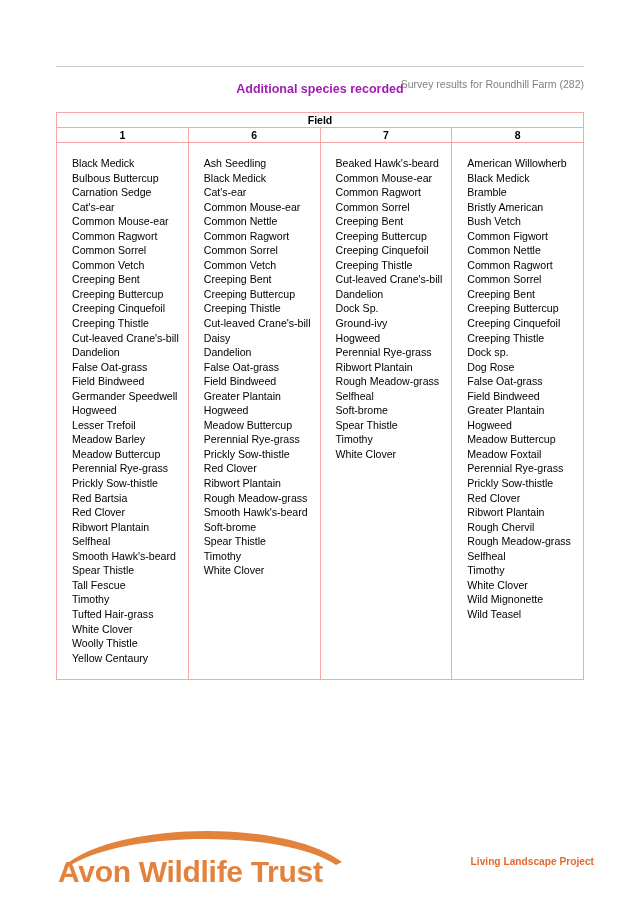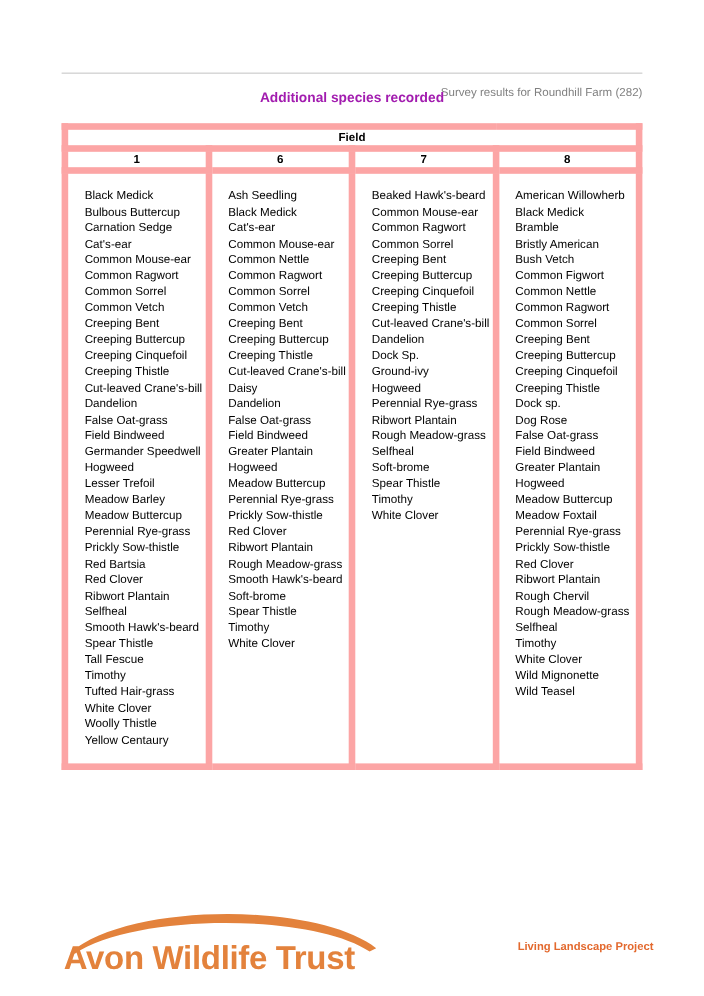--- a/index.html
+++ b/index.html
@@ -63,21 +63,21 @@
   .species-table {
     position: absolute;
     top: 112px;
     left: 56px;
     width: 528px;
     border-collapse: collapse;
     table-layout: fixed;
   }
   .species-table th,
   .species-table td {
-    border: 6px solid #fca5a5;
+    border: 1px solid #fca5a5;
     padding: 0;
     vertical-align: top;
   }
   .species-table th {
     text-align: center;
     font-size: 10.5px;
     font-weight: bold;
     height: 14px;
     line-height: 14px;
   }

